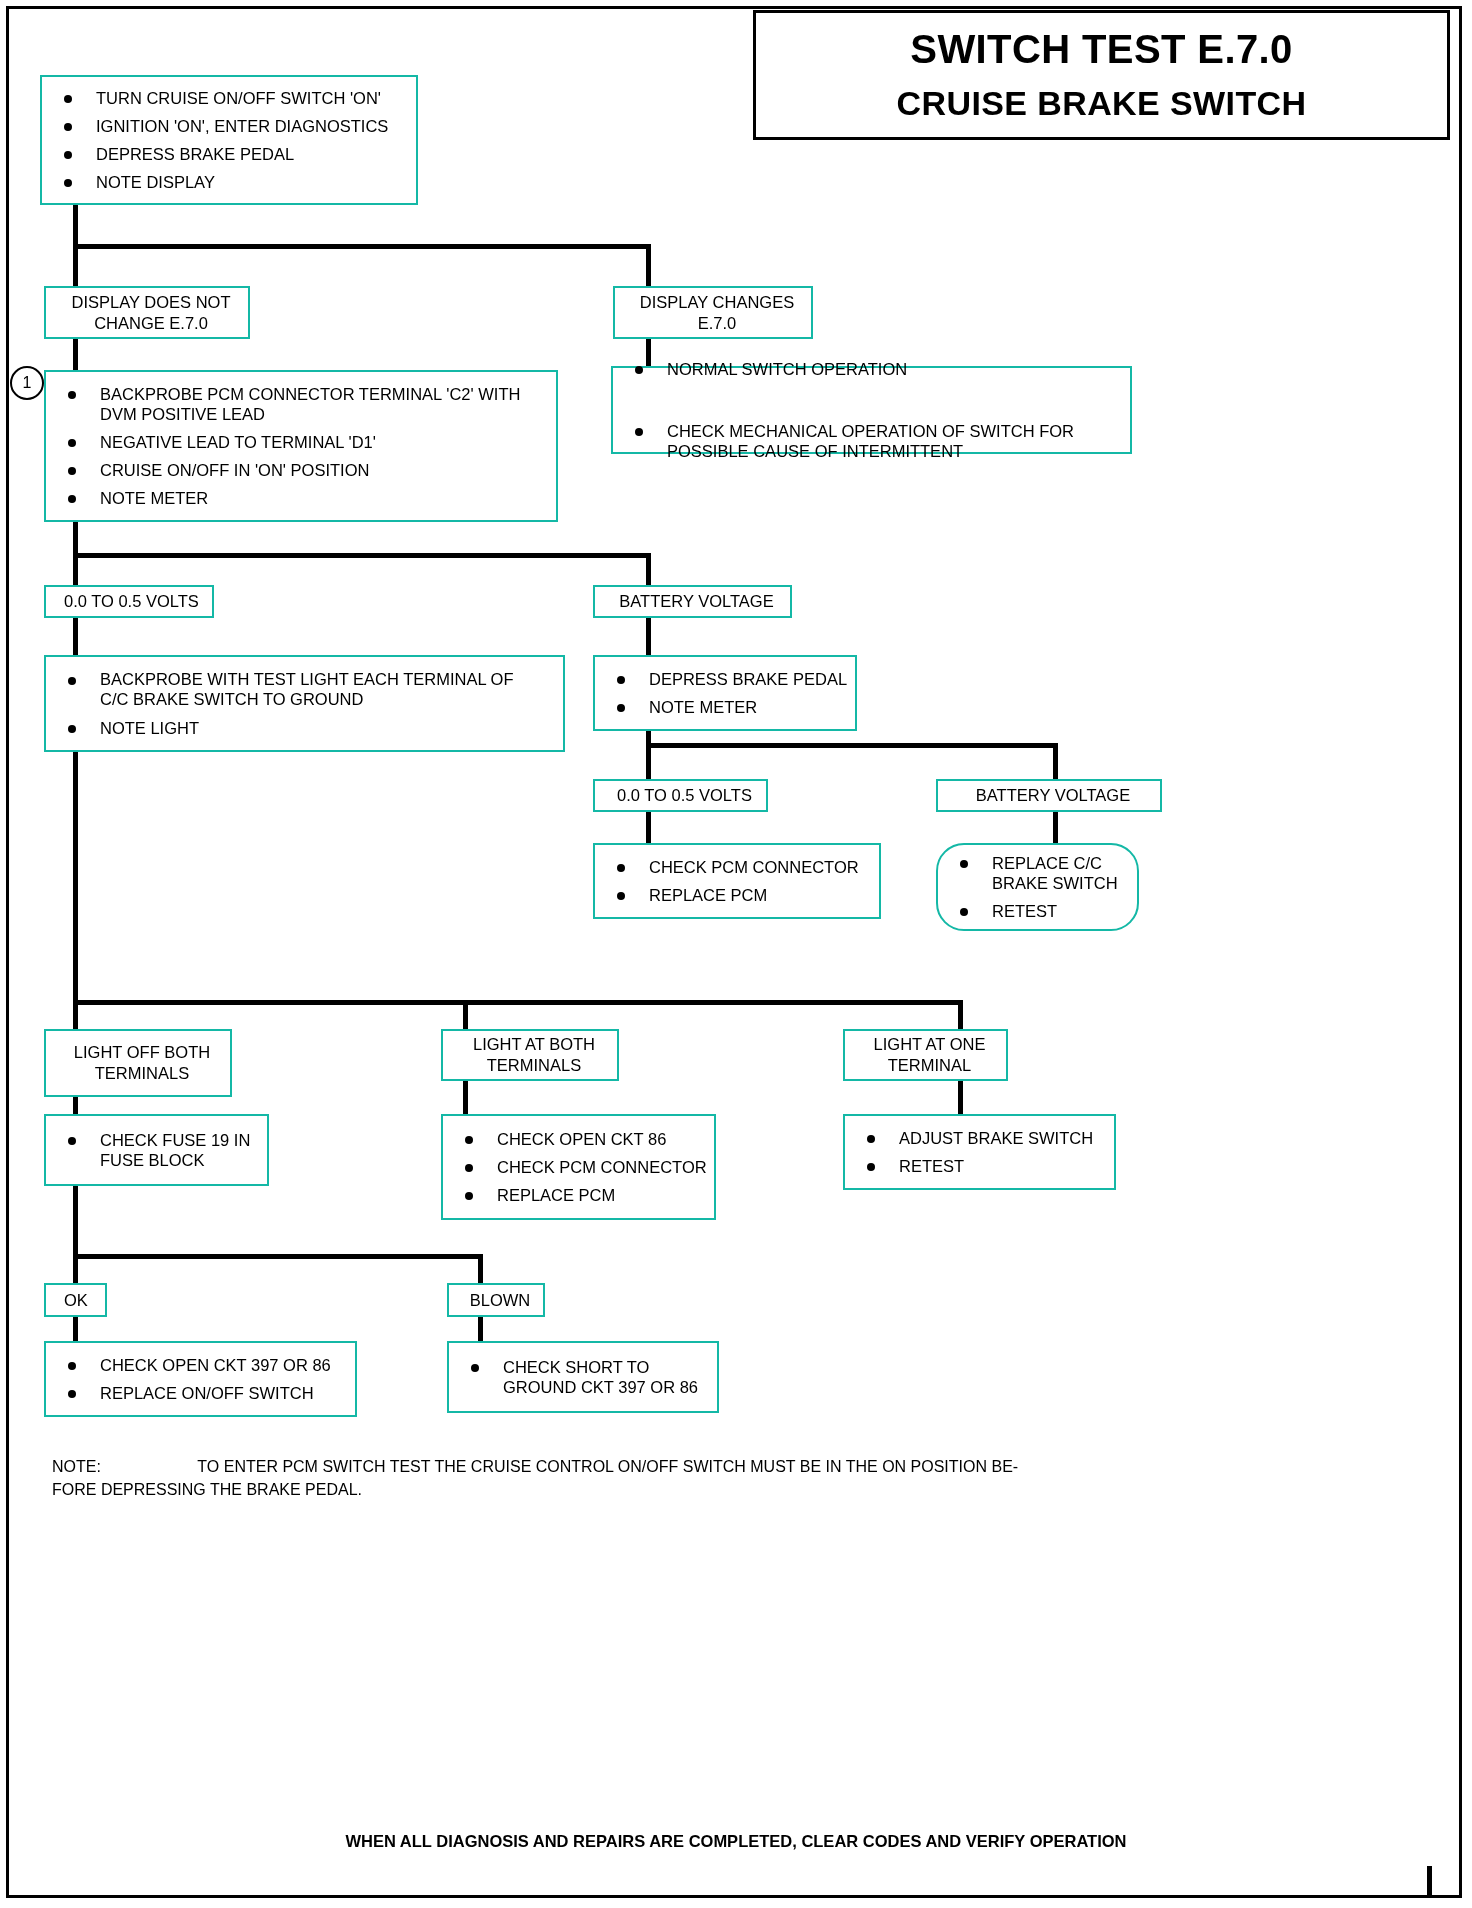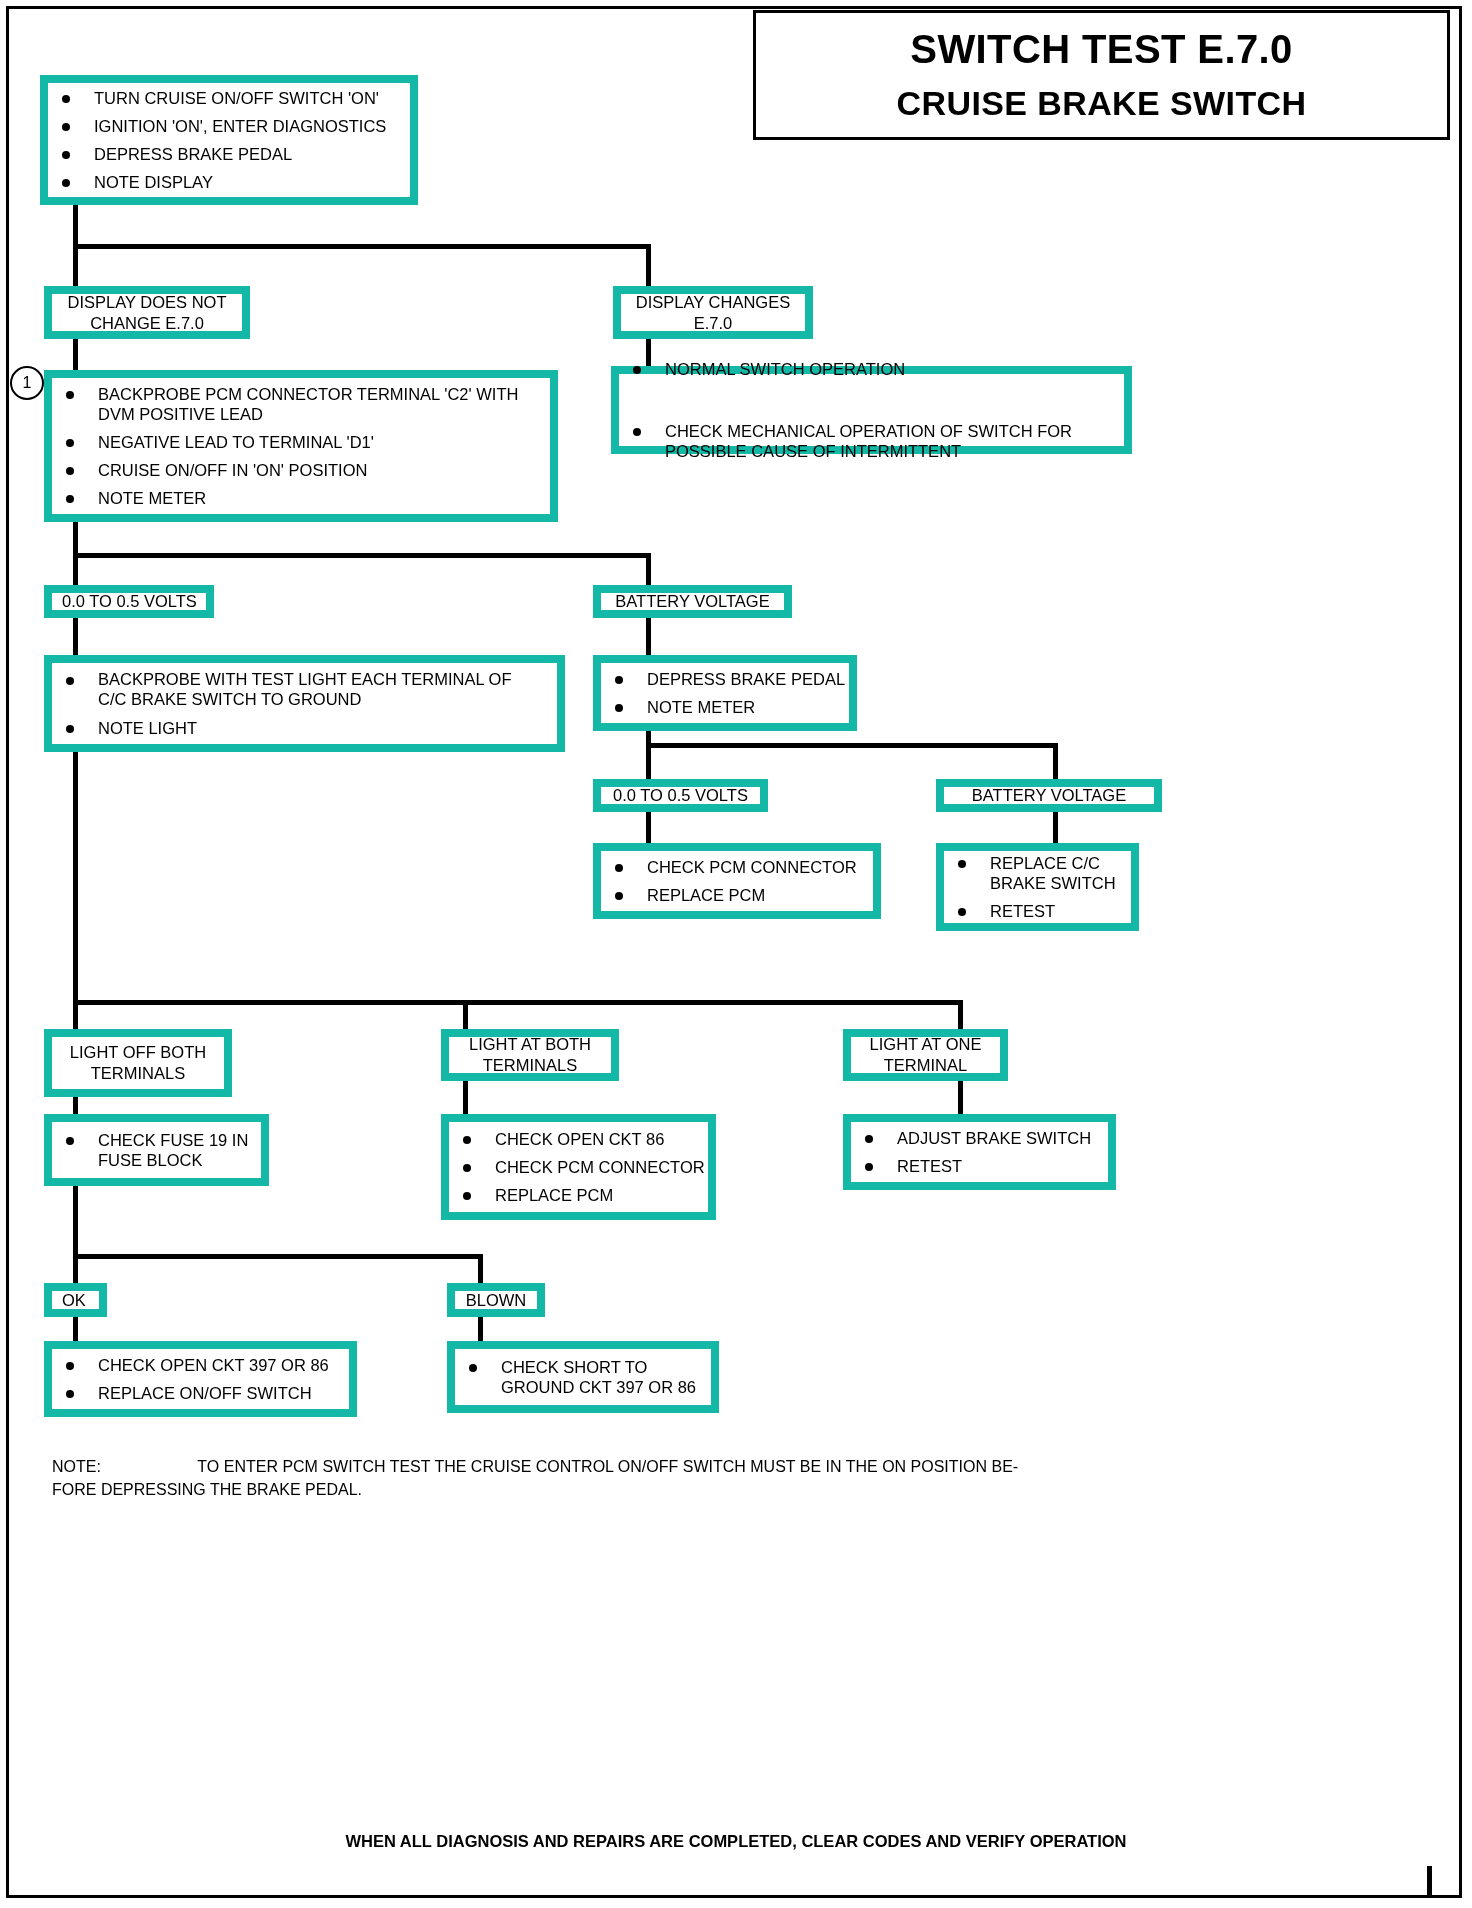--- a/index.html
+++ b/index.html
@@ -7,21 +7,21 @@
   #page{position:relative;width:1472px;height:1908px;background:#fff;overflow:hidden;}
 
   
   #outer-frame{position:absolute;left:6px;top:6px;width:1456px;height:1892px;border:3px solid #000;box-sizing:border-box;}
 
   
   .title-block{position:absolute;box-sizing:border-box;border:3px solid #000;background:#fff;}
   .title-line{font-weight:bold;text-align:center;color:#000;letter-spacing:.4px;}
 
   
-  .box{position:absolute;box-sizing:border-box;border:8px solid #14b8a6;background:#fff;}
+  .box{position:absolute;box-sizing:border-box;border:2px solid #14b8a6;background:#fff;padding-left:8px;}
 
   
   .lbl{display:flex;align-items:center;justify-content:center;flex-direction:column;text-align:center;height:100%;}
   .lbl .ln{line-height:1.25;white-space:nowrap;}
   .lbl.left{align-items:flex-start;justify-content:center;text-align:left;padding-left:10px;}
 
   
   ul.blist{list-style:none;margin:0;padding:0;height:100%;display:flex;flex-direction:column;justify-content:center;}
   ul.blist li{position:relative;padding-left:46px;margin:4px 0;line-height:1.22;color:#000;}
   ul.blist li::before{content:"";position:absolute;left:14px;top:.44em;width:8px;height:8px;background:#000;border-radius:50%;}
@@ -205,21 +205,21 @@
     <ul class="blist" style="font-size:16.5px;">
       <li>
         <span>CHECK PCM CONNECTOR</span>
       </li>
       <li>
         <span>REPLACE PCM</span>
       </li>
     </ul>
   </div>
 
-  <div class="box" style="left:936px;top:843px;width:203px;height:88px;">
+  <div class="box" style="left:936px;top:843px;width:203px;height:88px;border-radius:28px;">
     <ul class="blist" style="font-size:16.5px;">
       <li>
         <span>REPLACE C/C</span>
         <span class="l2">BRAKE SWITCH</span>
       </li>
       <li>
         <span>RETEST</span>
       </li>
     </ul>
   </div>

